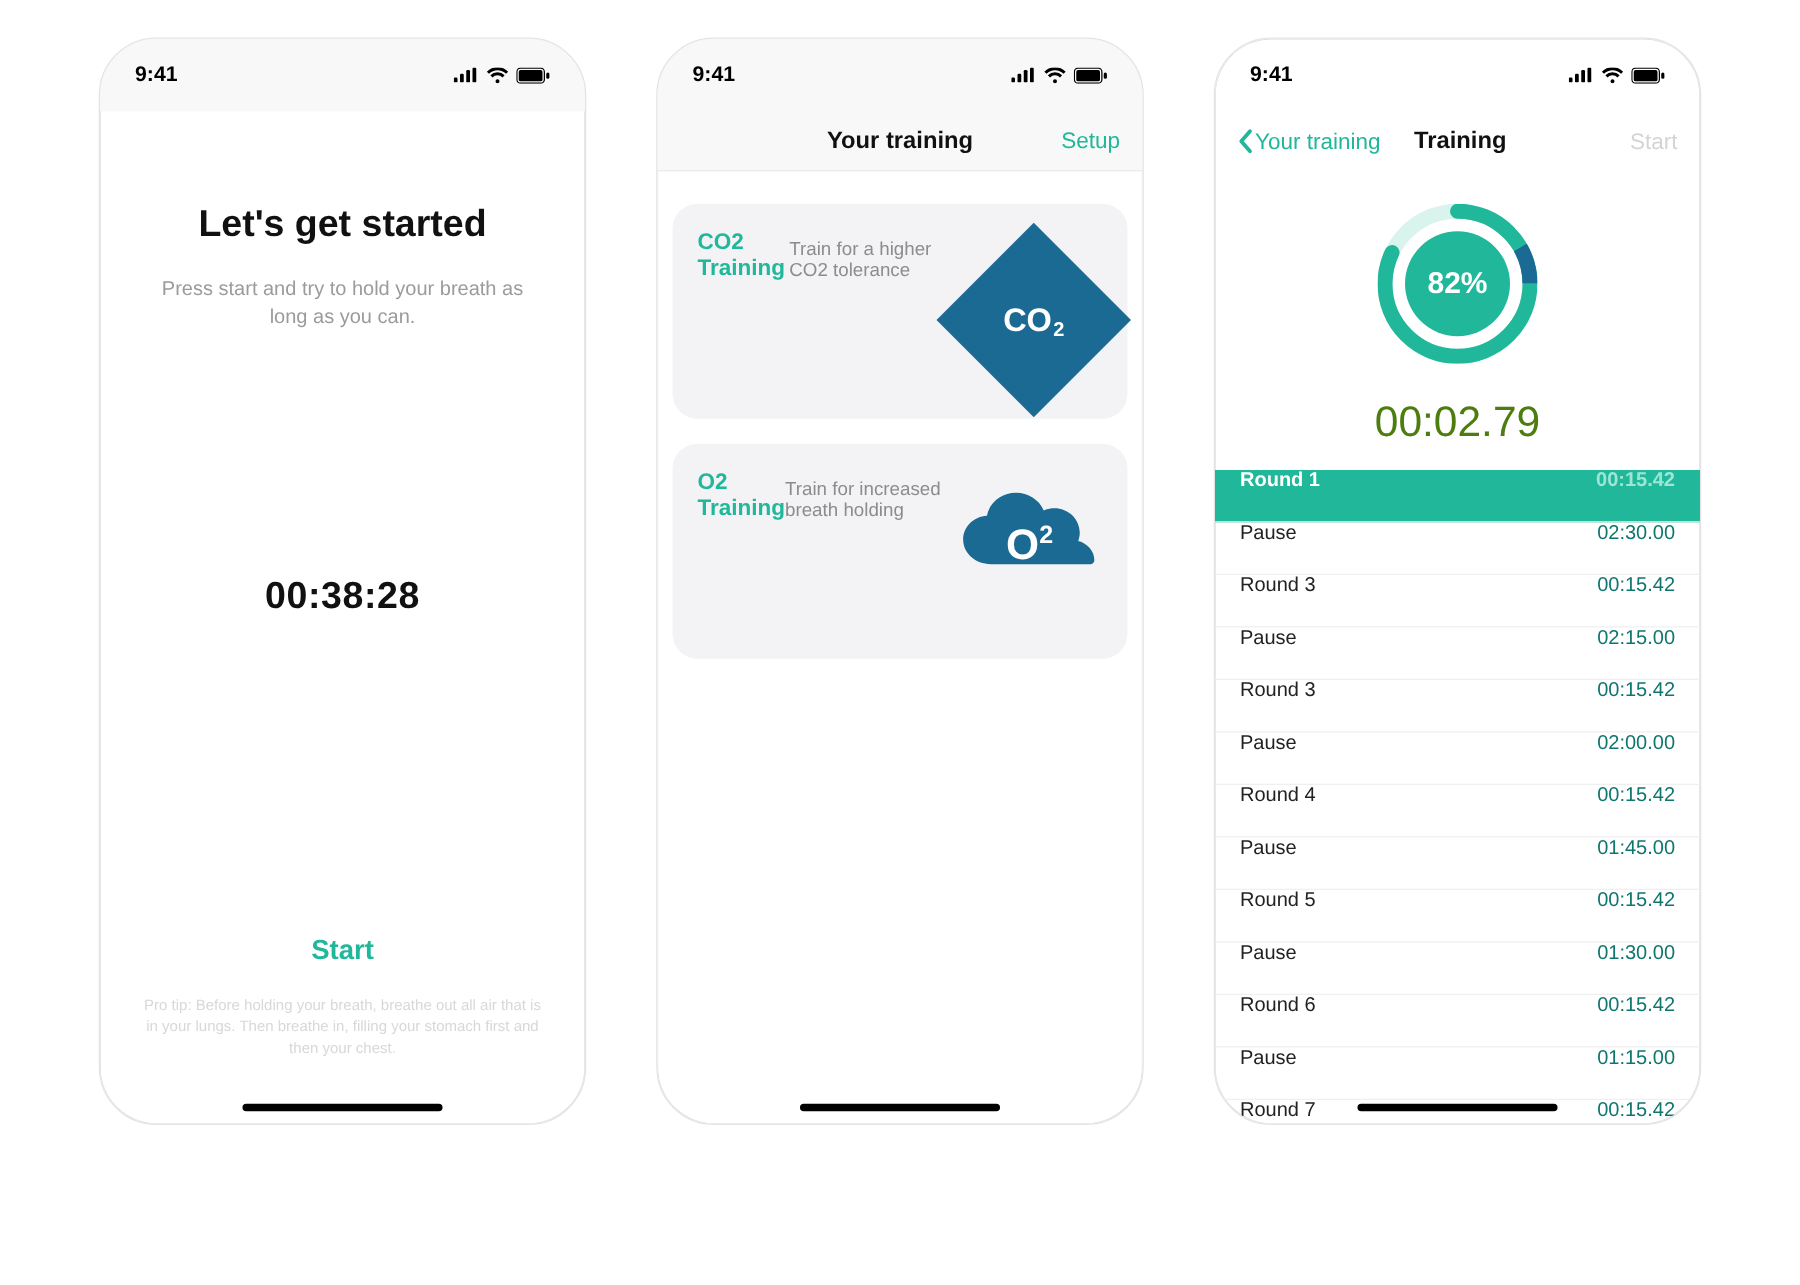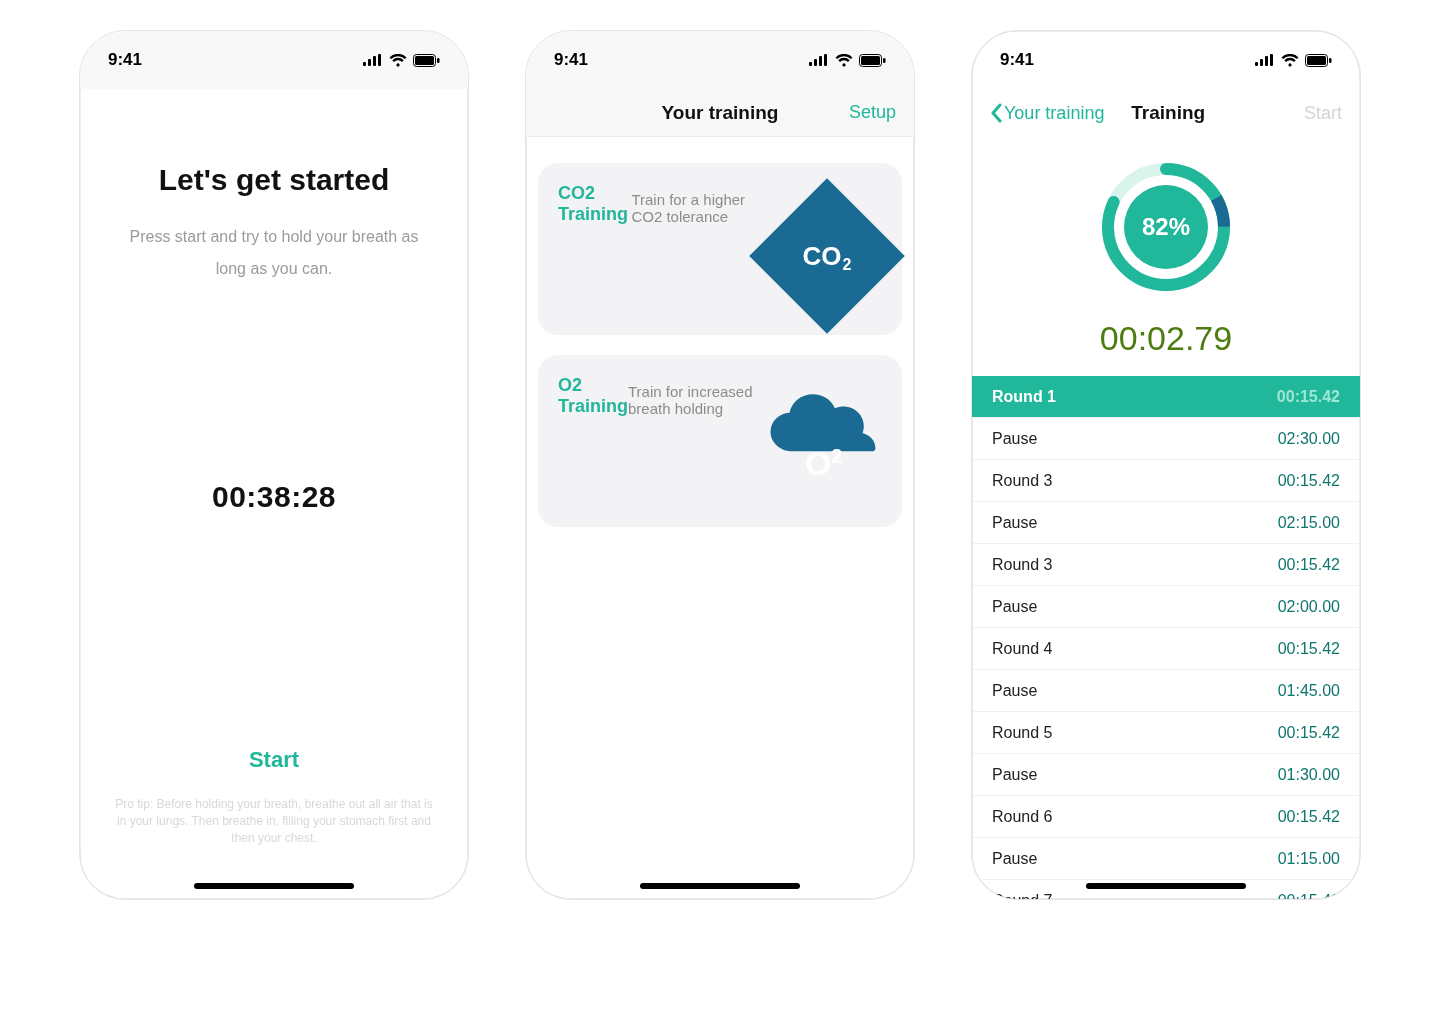--- a/index.html
+++ b/index.html
@@ -98,21 +98,21 @@
     margin-top: 74px;
     text-align: center;
     font-size: 30px;
     font-weight: 700;
     color: #111;
   }
   .s1-sub {
     margin: 24px 38px 0;
     text-align: center;
     font-size: 16px;
-    line-height: 32px;
+    line-height: 22px;
     color: #9b9b9b;
   }
   .s1-timer {
     margin-top: 195px;
     text-align: center;
     font-size: 30px;
     font-weight: 600;
     color: #111;
     letter-spacing: 0.5px;
   }
@@ -169,21 +169,21 @@
     color: #fff;
     font-weight: 700;
     font-size: 26px;
     display: flex; align-items: flex-end;
   }
   .diamond .inner sub { font-size: 16px; margin-left: 1px; margin-bottom: -2px; }
   .cloud-wrap { position: relative; width: 190px; height: 110px; }
   .cloud-wrap .cloud { position:absolute; inset:0; }
   .cloud-label {
     position: absolute;
-    top: 51px; left: 0; right: 0;
+    top: 24px; left: 0; right: 0;
     text-align: center;
     color: #fff;
     font-size: 34px;
     font-weight: 700;
   }
   .cloud-label sup { font-size: 20px; vertical-align: super; }
   
   .s3-top {
     display: flex;
     flex-direction: column;
@@ -203,21 +203,21 @@
     font-size: 34px;
     font-weight: 500;
     color: #4d7c0f;
   }
   .rounds {
     width: 100%;
   }
   .round-row {
     display:flex;
     justify-content: space-between;
-    align-items: center;
+    align-items: flex-start;
     height: 42px;
     padding: 0 20px;
     font-size: 16px;
     color: #222;
     border-bottom: 1px solid #f0f0f0;
   }
   .round-row .time { color: #0f766e; font-variant-numeric: tabular-nums; }
   .round-row.active {
     background: #20b79a;
     color: #fff;

